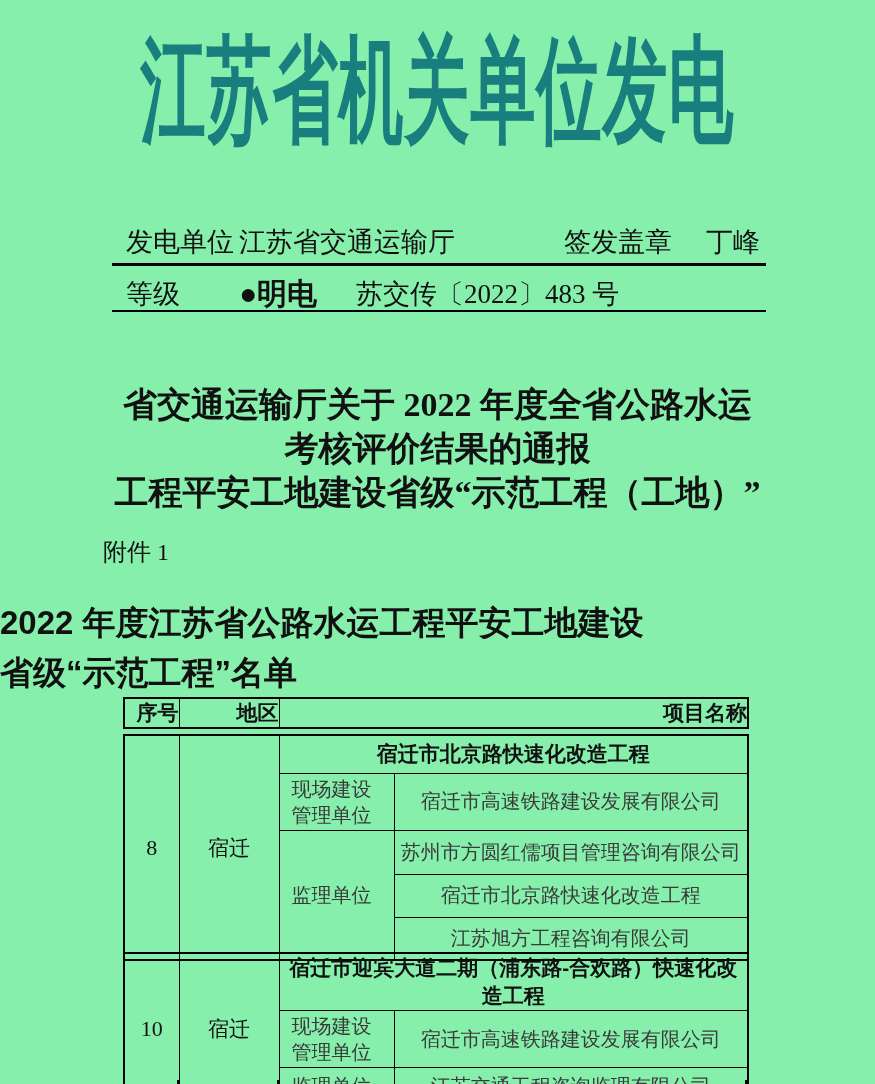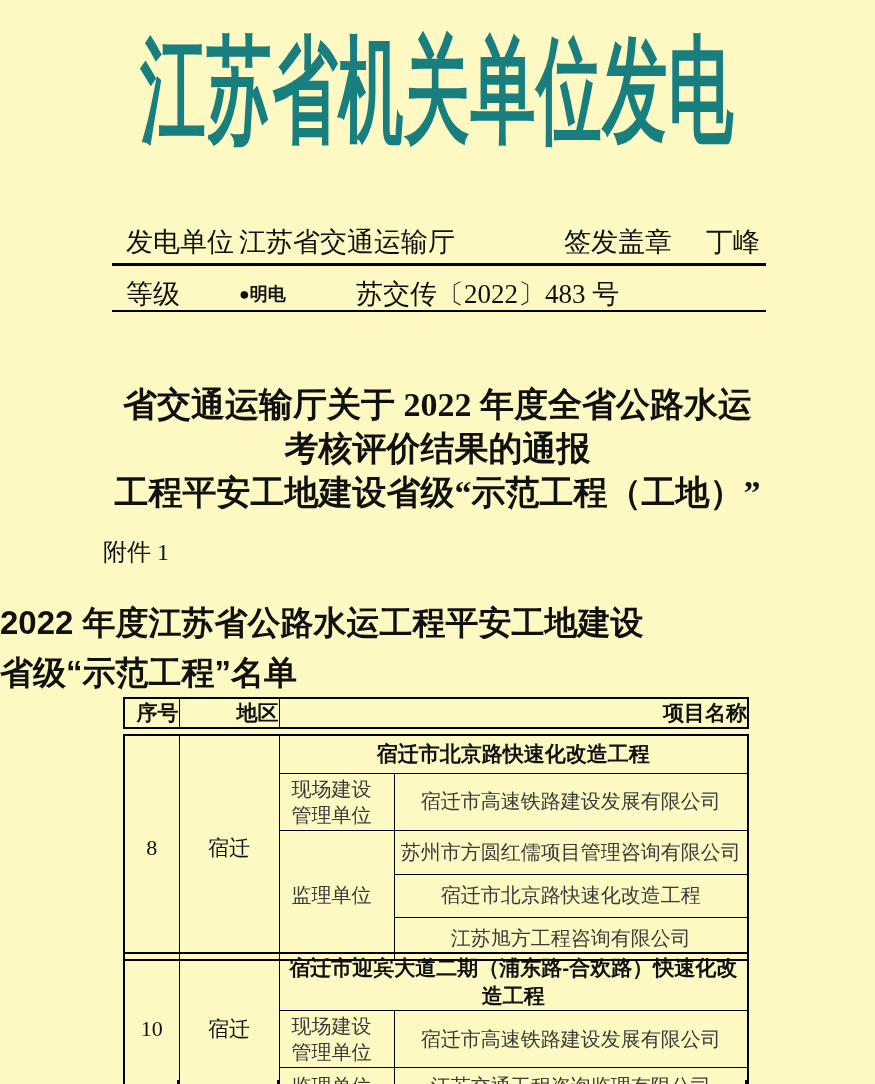--- a/index.html
+++ b/index.html
@@ -1,21 +1,21 @@
 <!DOCTYPE html>
 <html><head>
 <meta charset="utf-8">
 <style>
   * { margin: 0; padding: 0; box-sizing: border-box; }
   html, body { background: #ffffff; }
   .page {
     position: relative;
     width: 875px;
     height: 1084px;
-    background: #fef9c3;
+    background: #86efac;
     overflow: hidden;
     font-family: "Liberation Serif", serif;
     color: #111111;
   }
   
   .masthead {
     position: absolute;
     top: 34px;
     left: 0;
     width: 100%;
@@ -119,21 +119,21 @@
   </div>
 
   <span class="t" style="left:126px; top:226px;">发电单位</span>
   <span class="t" style="left:239px; top:226px;">江苏省交通运输厅</span>
   <span class="t" style="left:564px; top:226px;">签发盖章</span>
   <span class="t" style="left:706px; top:226px;">丁峰</span>
 
   <div class="hr thick"></div>
 
   <span class="t" style="left:126px; top:278px;text-align:right;">等级</span>
-  <span class="t bold heiti" style="left:239px; top:278px; font-size:18px;">●明电</span>
+  <span class="t bold heiti" style="left:239px; top:278px; font-size:30px;">●明电</span>
   <span class="t" style="left:356px; top:278px;">苏交传〔2022〕483 号</span>
 
   <div class="hr thin"></div>
 
   <div class="doc-title">
     <div>省交通运输厅关于 2022 年度全省公路水运</div>
     <div>考核评价结果的通报</div>
     <div>工程平安工地建设省级“示范工程（工地）”</div>
   </div>
 

